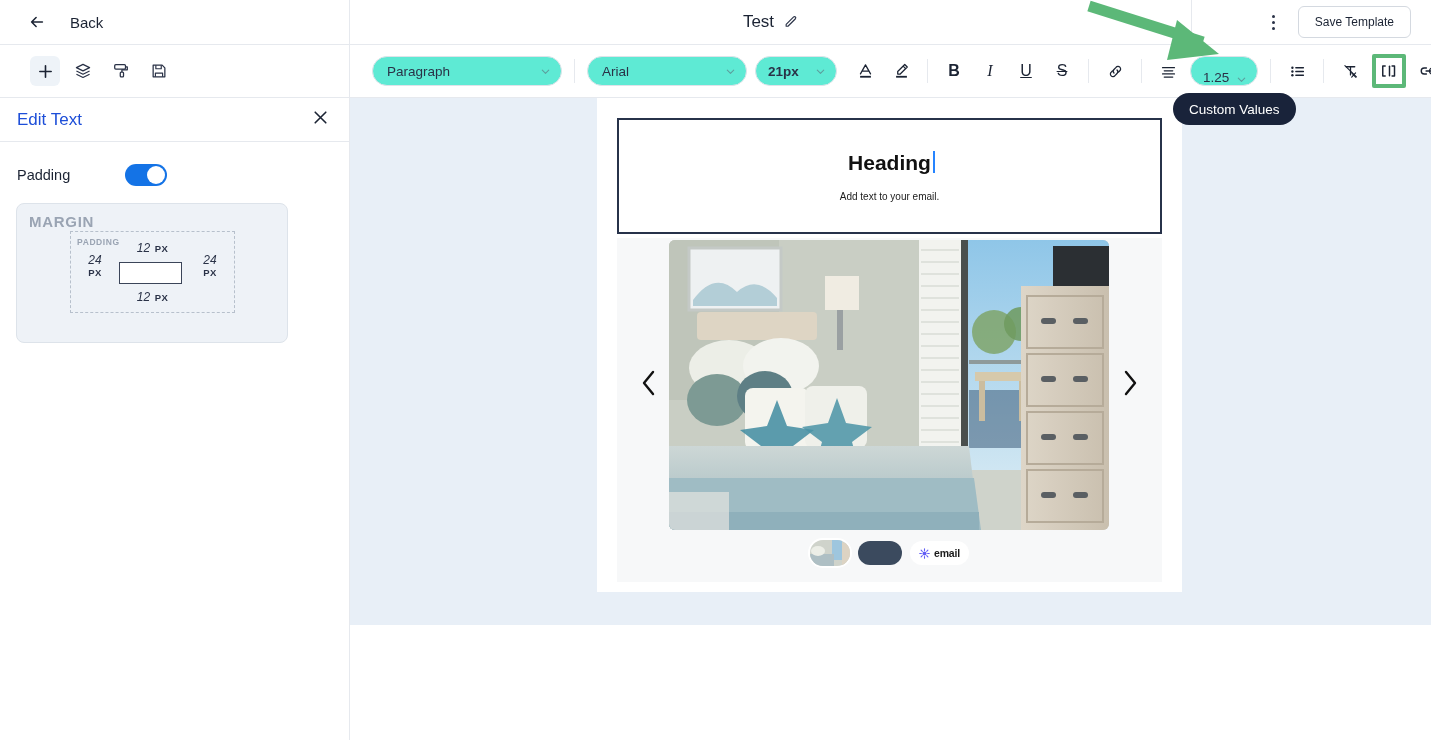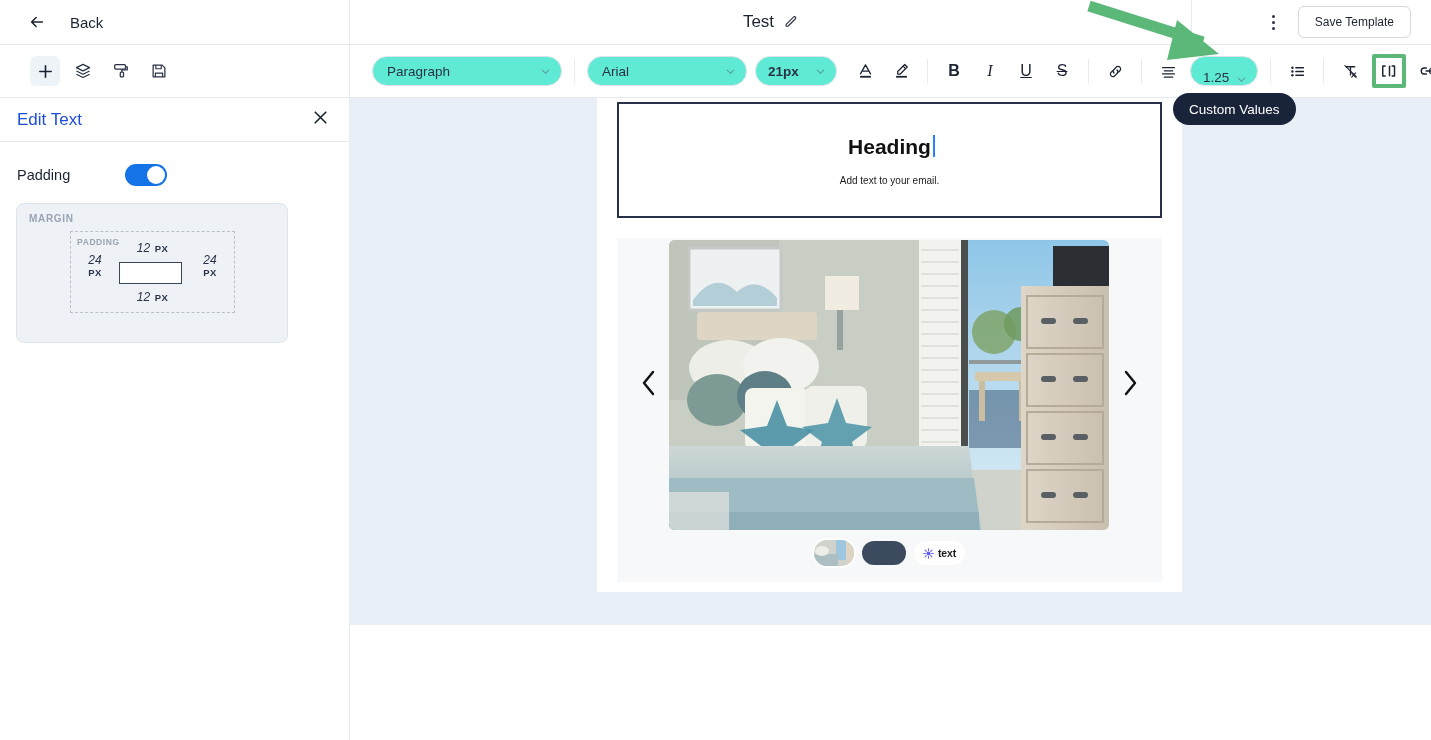--- a/index.html
+++ b/index.html
@@ -129,21 +129,21 @@
   .toggle .knob {
     position:absolute; right:2px; top:2px; width:18px; height:18px;
     border-radius:50%; background:#fff;
   }
 
   .margin-box {
     position:absolute; left:16px; top:105px; width:272px; height:140px;
     background:#eef2f7; border:1px solid #dde3ea; border-radius:8px;
   }
   .margin-tag {
-    position:absolute; left:12px; top:9px; font-size:10px; letter-spacing:.7px;
+    position:absolute; left:12px; top:9px; font-size:15px; letter-spacing:.7px;
     color:#9aa4b3; font-weight:700;
   }
   .padding-box {
     position:absolute; left:53px; top:27px; width:165px; height:82px;
     border:1px dashed #b7c0cc;
   }
   .padding-tag {
     position:absolute; left:6px; top:5px; font-size:8.5px; letter-spacing:.6px;
     color:#9aa4b3; font-weight:700;
   }
@@ -164,21 +164,21 @@
   
   .canvas {
     position:absolute; left:350px; top:98px; width:1081px; height:527px;
     background:#e8eff7;
   }
   .email-body {
     position:absolute; left:247px; top:0px; width:585px; height:494px;
     background:#fff;
   }
   .text-block {
-    position:absolute; left:20px; top:4px; width:545px; height:116px;
+    position:absolute; left:20px; top:20px; width:545px; height:116px;
     background:#fff; border:2px solid #27324a;
     display:flex; flex-direction:column; align-items:center; justify-content:center;
   }
   .heading {
     font-size:21px; font-weight:700; color:#111; line-height:1.25;
     position:relative; display:inline-block;
   }
   .caret {
     position:absolute; right:-4px; top:1px; width:2px; height:22px; background:#2684ff;
   }
@@ -594,21 +594,21 @@
               </svg>
             </div>
             <div class="thumb-dark"></div>
             <div class="loom-badge">
               <svg width="11" height="11" viewBox="0 0 12 12">
                 <circle cx="6" cy="6" r="2.2" fill="#625df5"></circle>
                 <g stroke="#625df5" stroke-width="1.2" stroke-linecap="round">
                   <path d="M6 .8v1.8M6 9.4v1.8M.8 6h1.8M9.4 6h1.8M2.3 2.3l1.3 1.3M8.4 8.4l1.3 1.3M9.7 2.3 8.4 3.6M3.6 8.4 2.3 9.7"></path>
                 </g>
               </svg>
-              <span class="loom-text">text</span>
+              <span class="loom-text">email</span>
             </div>
           </div>
 
         </div>
       </div>
 
     </div>
   </div>
 
   <div class="bottom-white"></div>

